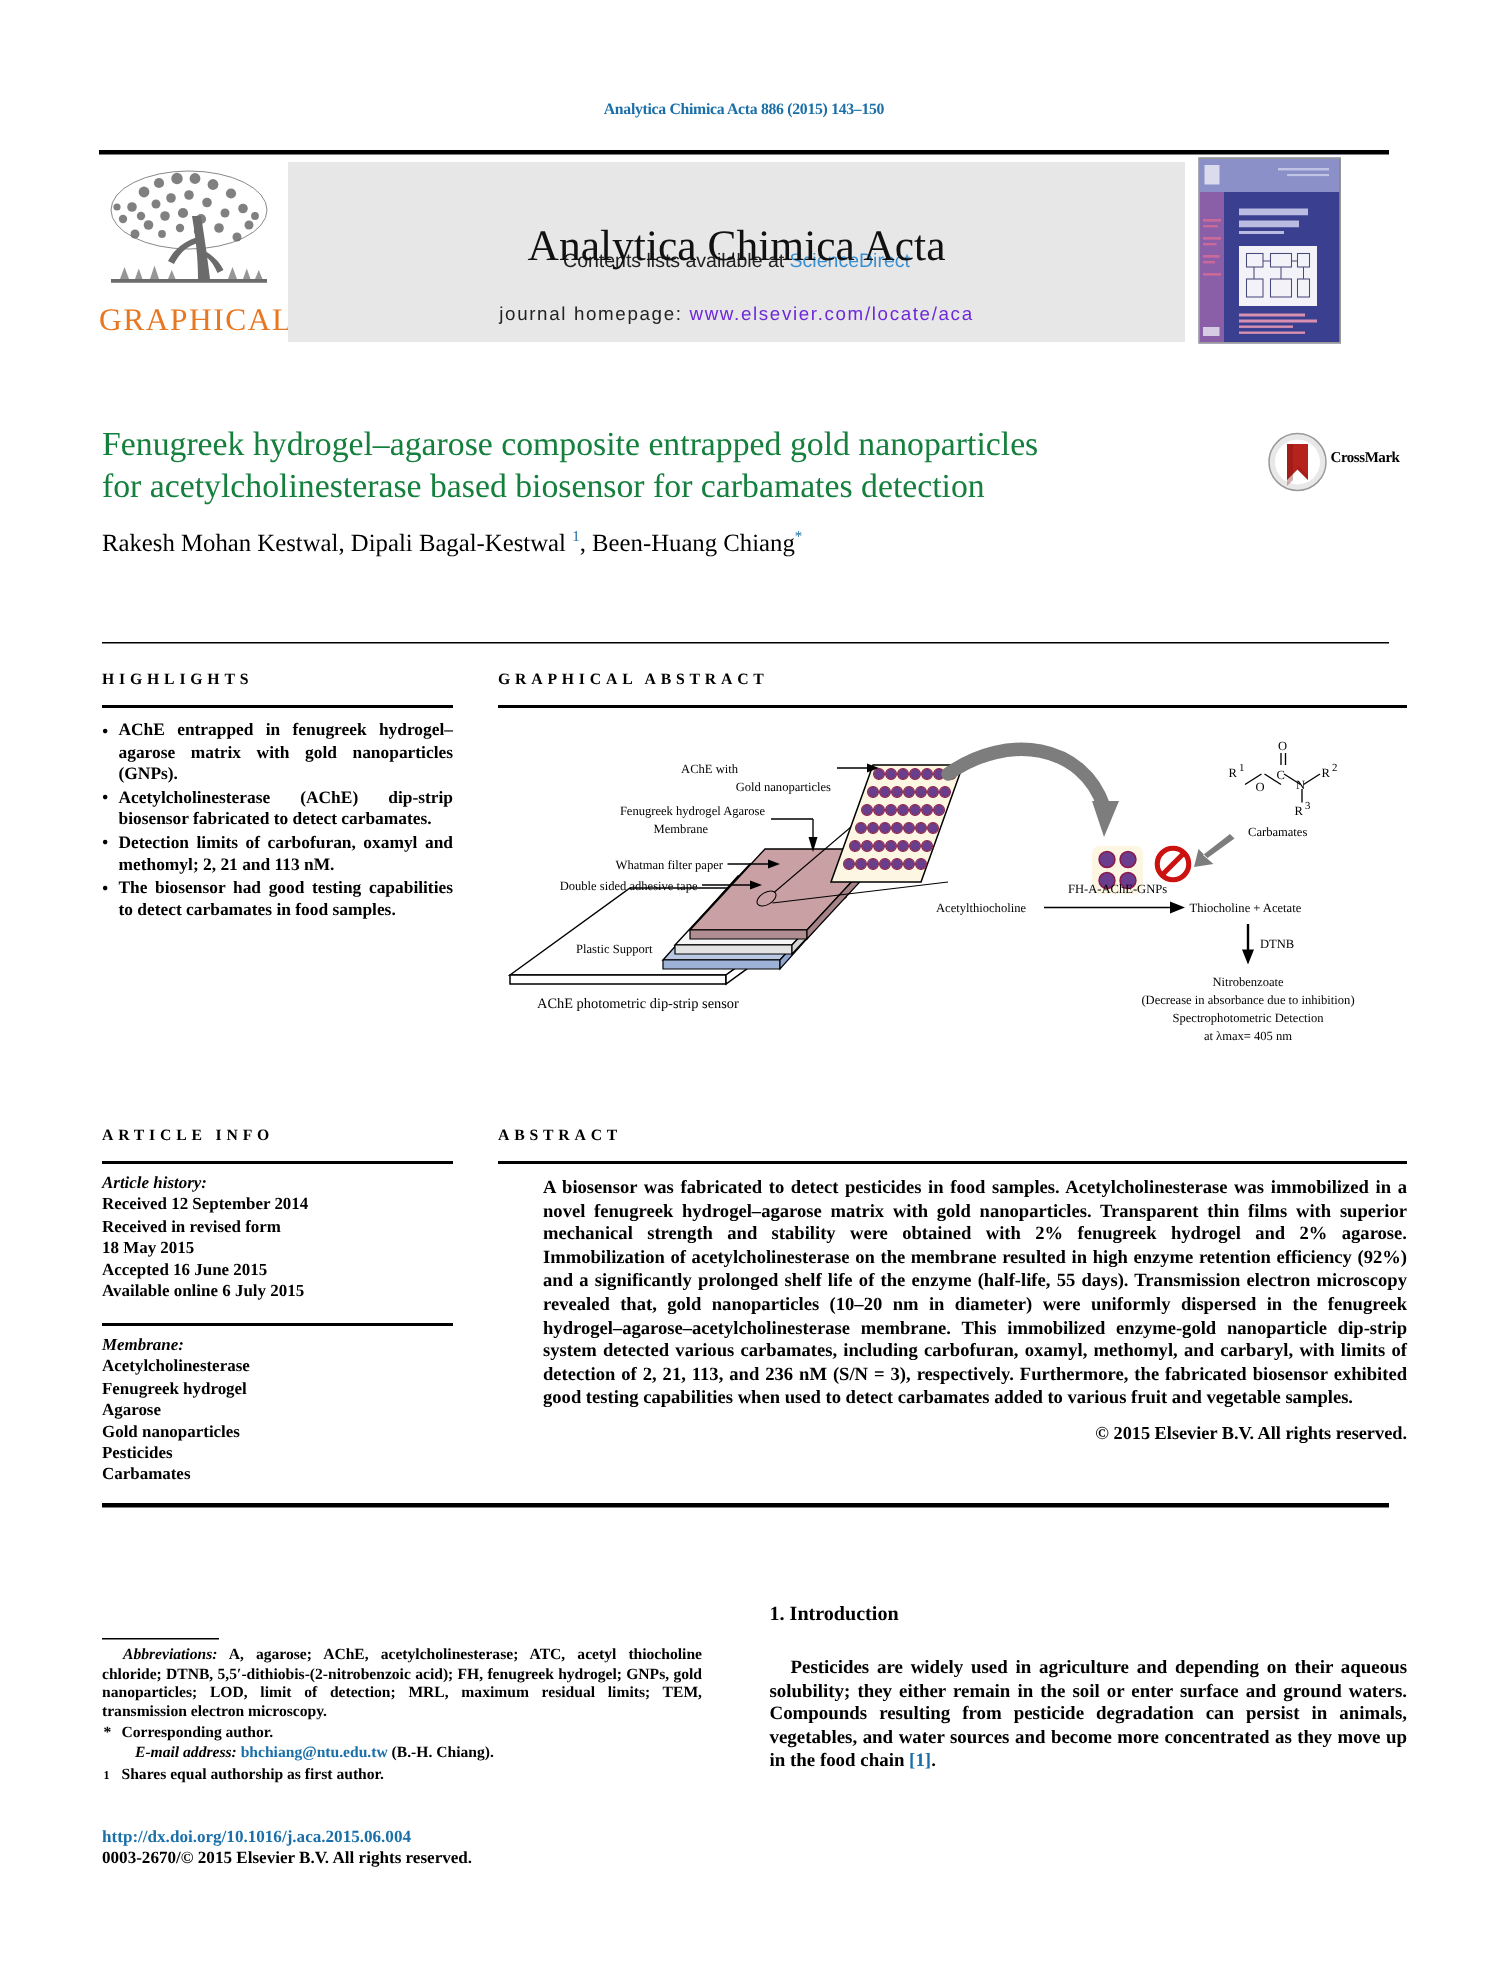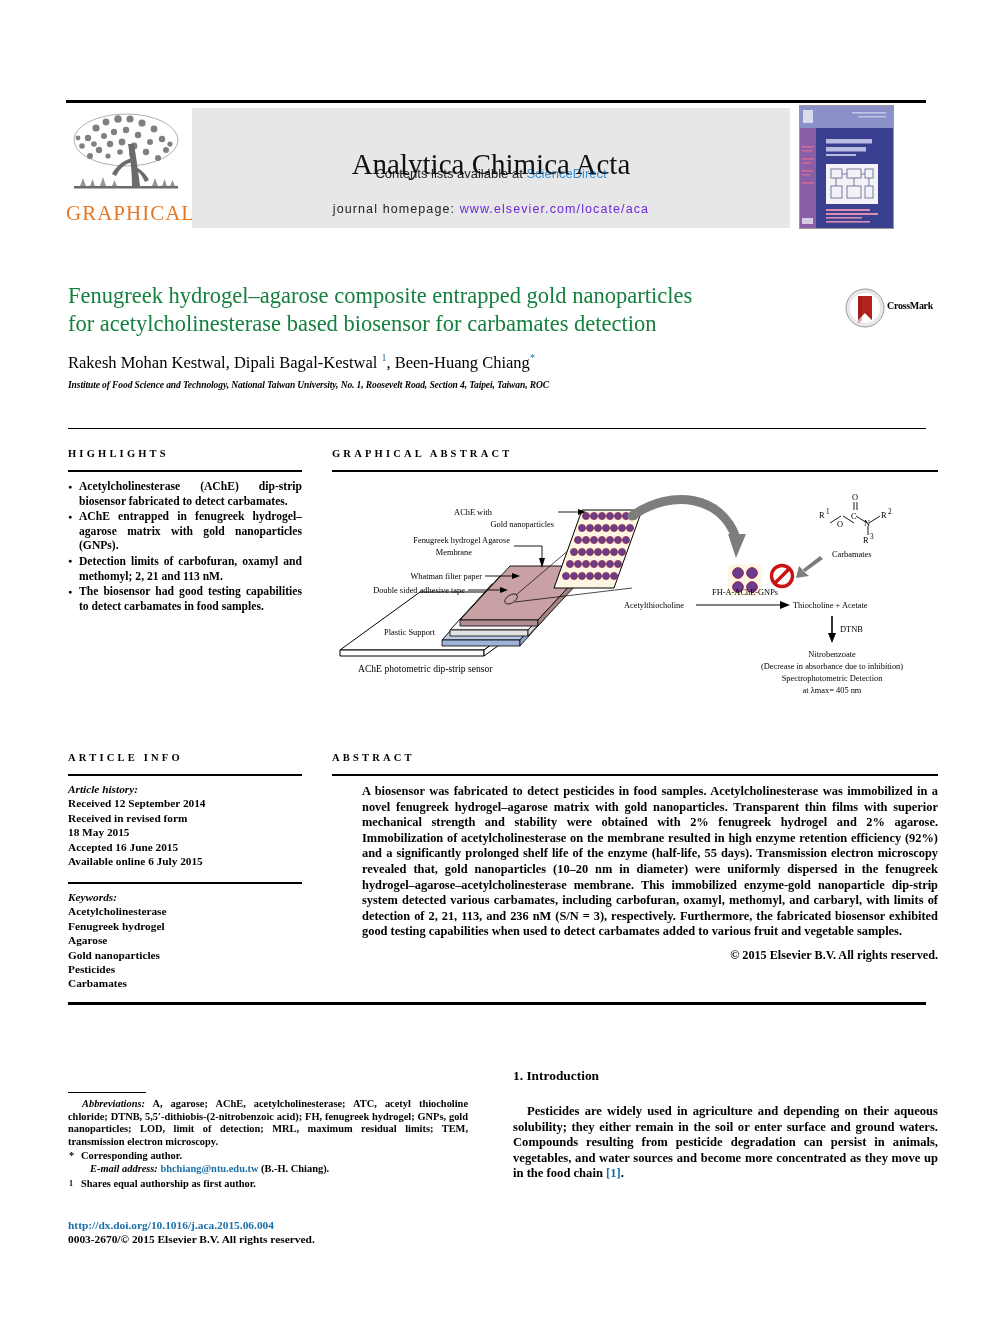--- a/index.html
+++ b/index.html
@@ -282,20 +282,21 @@
   }
 
   .ga-txt { font-family: "Liberation Serif", serif; font-size: 8.4px; fill: #000; }
   .ga-txt-sm { font-family: "Liberation Serif", serif; font-size: 7.2px; fill: #000; }
 </style>
 </head>
 <body>
 
 <div class="page">
 
+  <div class="running-head">Analytica Chimica Acta 886 (2015) 143–150</div>
 
   <div class="masthead">
     <div class="masthead-rule"></div>
 
     <div class="elsevier-block">
       <svg class="tree-svg" width="120" height="100" viewBox="0 0 120 100">
         <g fill="#6b6b6b">
           <ellipse cx="60" cy="32" rx="52" ry="26" fill="none" stroke="#7a7a7a" stroke-width="0.6"></ellipse>
           <g opacity="0.85">
             <circle cx="22" cy="30" r="3.2"></circle>
@@ -402,21 +403,20 @@
   </div>
 
   <div class="title-area">
     <h1 class="paper-title">
       <span>Fenugreek hydrogel–agarose composite entrapped gold nanoparticles</span><br>
       <span>for acetylcholinesterase based biosensor for carbamates detection</span>
     </h1>
     <div class="authors">
       <span>Rakesh Mohan Kestwal, Dipali Bagal-Kestwal </span><sup>1</sup><span>, Been-Huang Chiang</span><sup>*</sup>
     </div>
-    <div class="affil">Institute of Food Science and Technology, National Taiwan University, No. 1, Roosevelt Road, Section 4, Taipei, Taiwan, ROC</div>
   </div>
 
   <div class="crossmark">
     <svg width="40" height="40" viewBox="0 0 40 40">
       <circle cx="20" cy="20" r="19" fill="#e8e8e8" stroke="#9a9a9a" stroke-width="1"></circle>
       <circle cx="20" cy="20" r="15" fill="#ffffff"></circle>
       <path d="M13 8 h14 v24 l-7 -7 l-7 7 z" fill="#b5231c"></path>
       <path d="M13 8 h4 v24 l-4 4 z" fill="#7d1510" opacity="0.35"></path>
       <path d="M20 25 l7 7 v-3 l-7 -7 z" fill="#8e1a15" opacity="0.4"></path>
     </svg>
@@ -426,22 +426,22 @@
   <div class="hr-thin" style="left:68px; top:428px; width:858px;"></div>
 
   <div class="sec-head" style="position:absolute; left:68px; top:448px;">HIGHLIGHTS</div>
   <div class="hr-med" style="left:68px; top:470px; width:234px;"></div>
 
   <div class="sec-head" style="position:absolute; left:332px; top:448px;">GRAPHICAL ABSTRACT</div>
   <div class="hr-med" style="left:332px; top:470px; width:606px;"></div>
 
   <div class="col-left" style="top:480px;">
     <ul class="hl-list">
+      <li>AChE entrapped in fenugreek hydrogel–agarose matrix with gold nanoparticles (GNPs).</li>
       <li>Acetylcholinesterase (AChE) dip-strip biosensor fabricated to detect carbamates.</li>
-      <li>AChE entrapped in fenugreek hydrogel–agarose matrix with gold nanoparticles (GNPs).</li>
       <li>Detection limits of carbofuran, oxamyl and methomyl; 2, 21 and 113 nM.</li>
       <li>The biosensor had good testing capabilities to detect carbamates in food samples.</li>
     </ul>
   </div>
 
   <div class="ga-figure">
     <svg width="606" height="218" viewBox="0 0 606 218">
 
       <g>
         <path d="M8 170 L88 112 L232 112 L152 170 Z" fill="#ffffff" stroke="#000" stroke-width="1"></path>
@@ -667,21 +667,21 @@
     <div>Received 12 September 2014</div>
     <div>Received in revised form</div>
     <div>18 May 2015</div>
     <div>Accepted 16 June 2015</div>
     <div>Available online 6 July 2015</div>
   </div>
 
   <div class="hr-med" style="left:68px; top:882px; width:234px;"></div>
 
   <div class="ai-body" style="position:absolute; left:68px; top:890px; width:234px;">
-    <div class="ital">Keywords:</div>
+    <div class="ital">Membrane:</div>
     <div>Acetylcholinesterase</div>
     <div>Fenugreek hydrogel</div>
     <div>Agarose</div>
     <div>Gold nanoparticles</div>
     <div>Pesticides</div>
     <div>Carbamates</div>
   </div>
 
   <div class="sec-head" style="position:absolute; left:332px; top:752px;">ABSTRACT</div>
   <div class="hr-med" style="left:332px; top:774px; width:606px;"></div>

